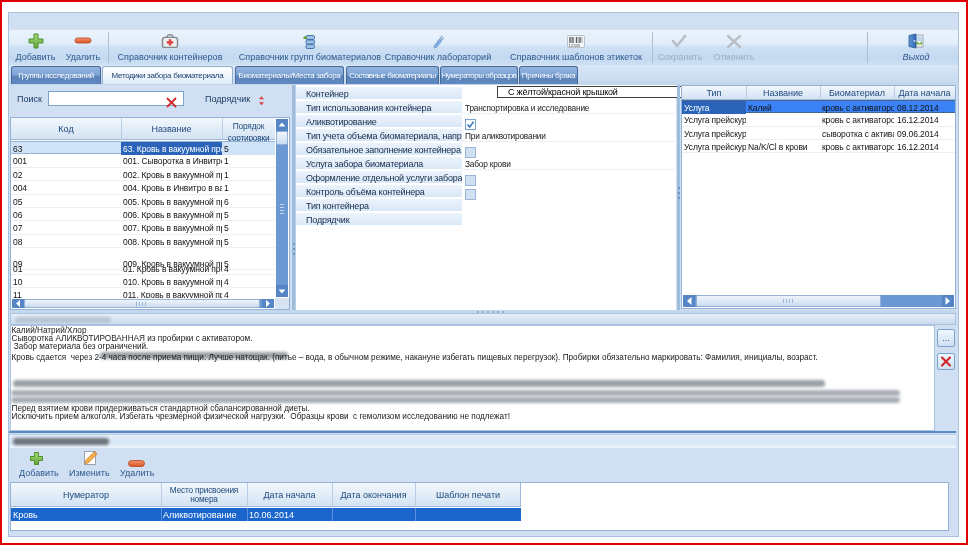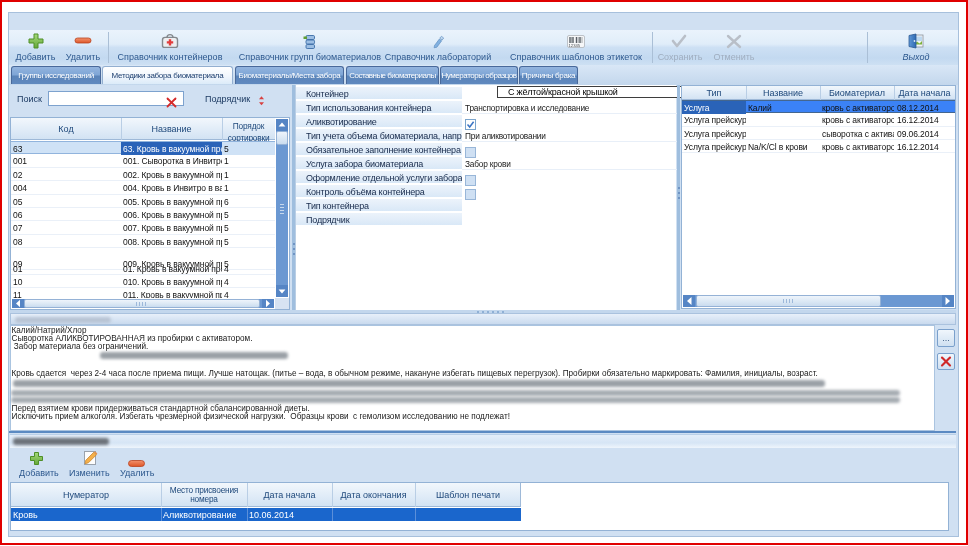--- a/index.html
+++ b/index.html
@@ -419,21 +419,21 @@
 
     <div class="abs" style="left:1px;top:228px;width:946px;height:12px;background:linear-gradient(#e8f0fa,#c9daee);border:1px solid #aac2de;">
       <div class="blur abs" style="left:4px;top:2.5px;width:96px;height:6.5px;background:#b8c4d4;"></div>
     </div>
 
     <div id="textarea" class="abs" style="left:1px;top:240px;width:925px;height:106px;background:#ffffff;border:1px solid #aac4e0;font-size:8.2px;color:#1a1a1a;letter-spacing:0px;">
       <div class="tl abs" style="top:0px;">Калий/Натрий/Хлор</div>
       <div class="tl abs" style="top:8px;">Сыворотка АЛИКВОТИРОВАННАЯ из пробирки с активатором.</div>
       <div class="tl abs" style="top:16px;">&nbsp;Забор материала без ограничений.</div>
       <div class="blur abs" style="left:89px;top:26px;width:188px;height:7px;background:#9aa0a6;"></div>
-      <div class="tl abs" style="top:43px;">Кровь сдается&nbsp; через 2-4 часа после приема пищи. Лучше натощак. (питье – вода, в обычном режиме, накануне избегать пищевых перегрузок). Пробирки обязательно маркировать: Фамилия, инициалы, возраст.</div>
+      <div class="tl abs" style="top:27px;">Кровь сдается&nbsp; через 2-4 часа после приема пищи. Лучше натощак. (питье – вода, в обычном режиме, накануне избегать пищевых перегрузок). Пробирки обязательно маркировать: Фамилия, инициалы, возраст.</div>
       <div class="blur abs" style="left:2px;top:54px;width:812px;height:7px;background:#9aa0a6;"></div>
       <div class="blur abs" style="left:0px;top:64px;width:889px;height:6px;background:#a6acb2;"></div>
       <div class="blur abs" style="left:0px;top:71px;width:889px;height:6px;background:#a6acb2;"></div>
       <div class="tl abs" style="top:78px;">Перед взятием крови придерживаться стандартной сбалансированной диеты.</div>
       <div class="tl abs" style="top:86px;">Исключить прием алкоголя. Избегать чрезмерной физической нагрузки.&nbsp; Образцы крови&nbsp; с гемолизом исследованию не подлежат!</div>
     </div>
     <div class="abs" style="left:928px;top:244px;width:18px;height:18px;background:linear-gradient(#f0f6fc,#cfe0f1);border:1px solid #7aa0cc;border-radius:2px;text-align:center;color:#3a5a80;font-size:9px;line-height:16px;">...</div>
     <div class="abs" style="left:928px;top:268px;width:18px;height:17px;background:linear-gradient(#f0f6fc,#cfe0f1);border:1px solid #7aa0cc;border-radius:2px;"><svg width="16" height="15" viewBox="0 0 16 15">
           <g stroke="#cf2828" stroke-width="2.1" stroke-linecap="round">
             <line x1="4" y1="3.5" x2="12" y2="11.5"></line>

